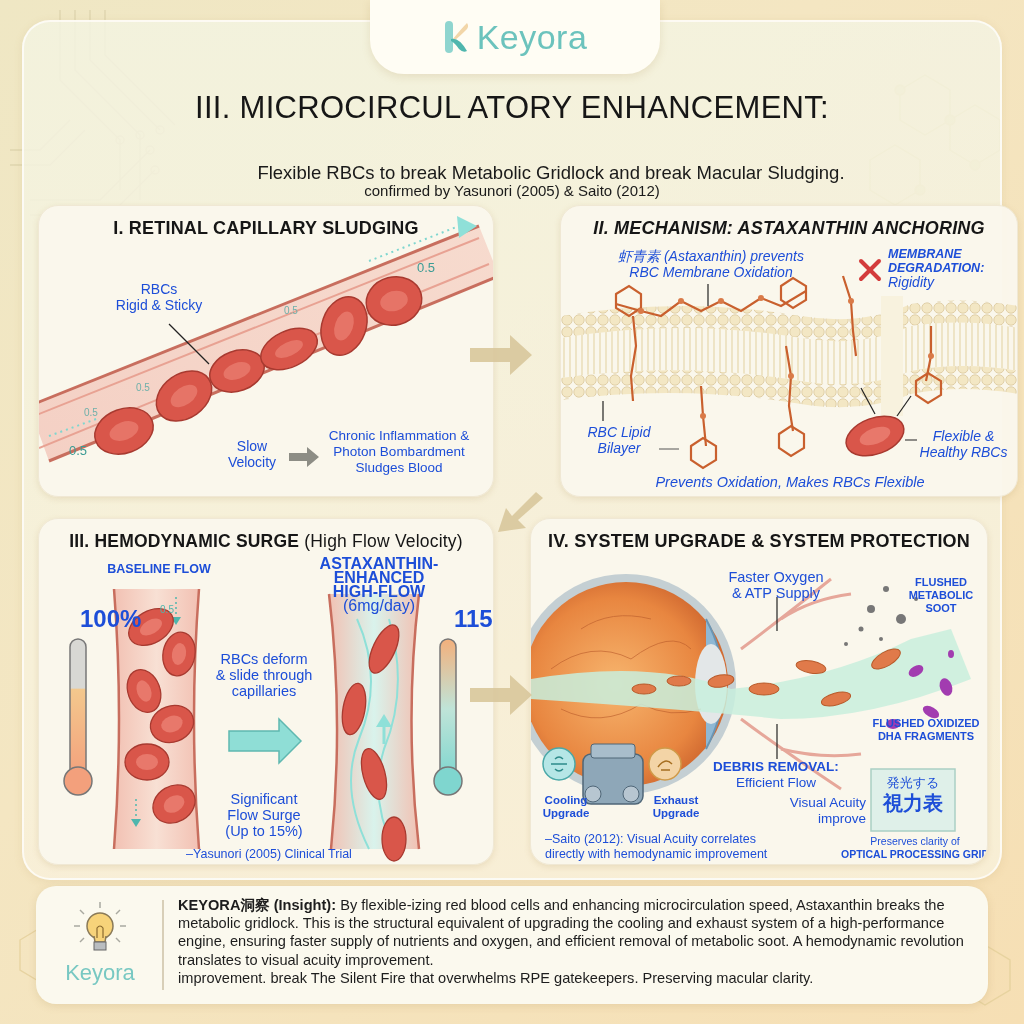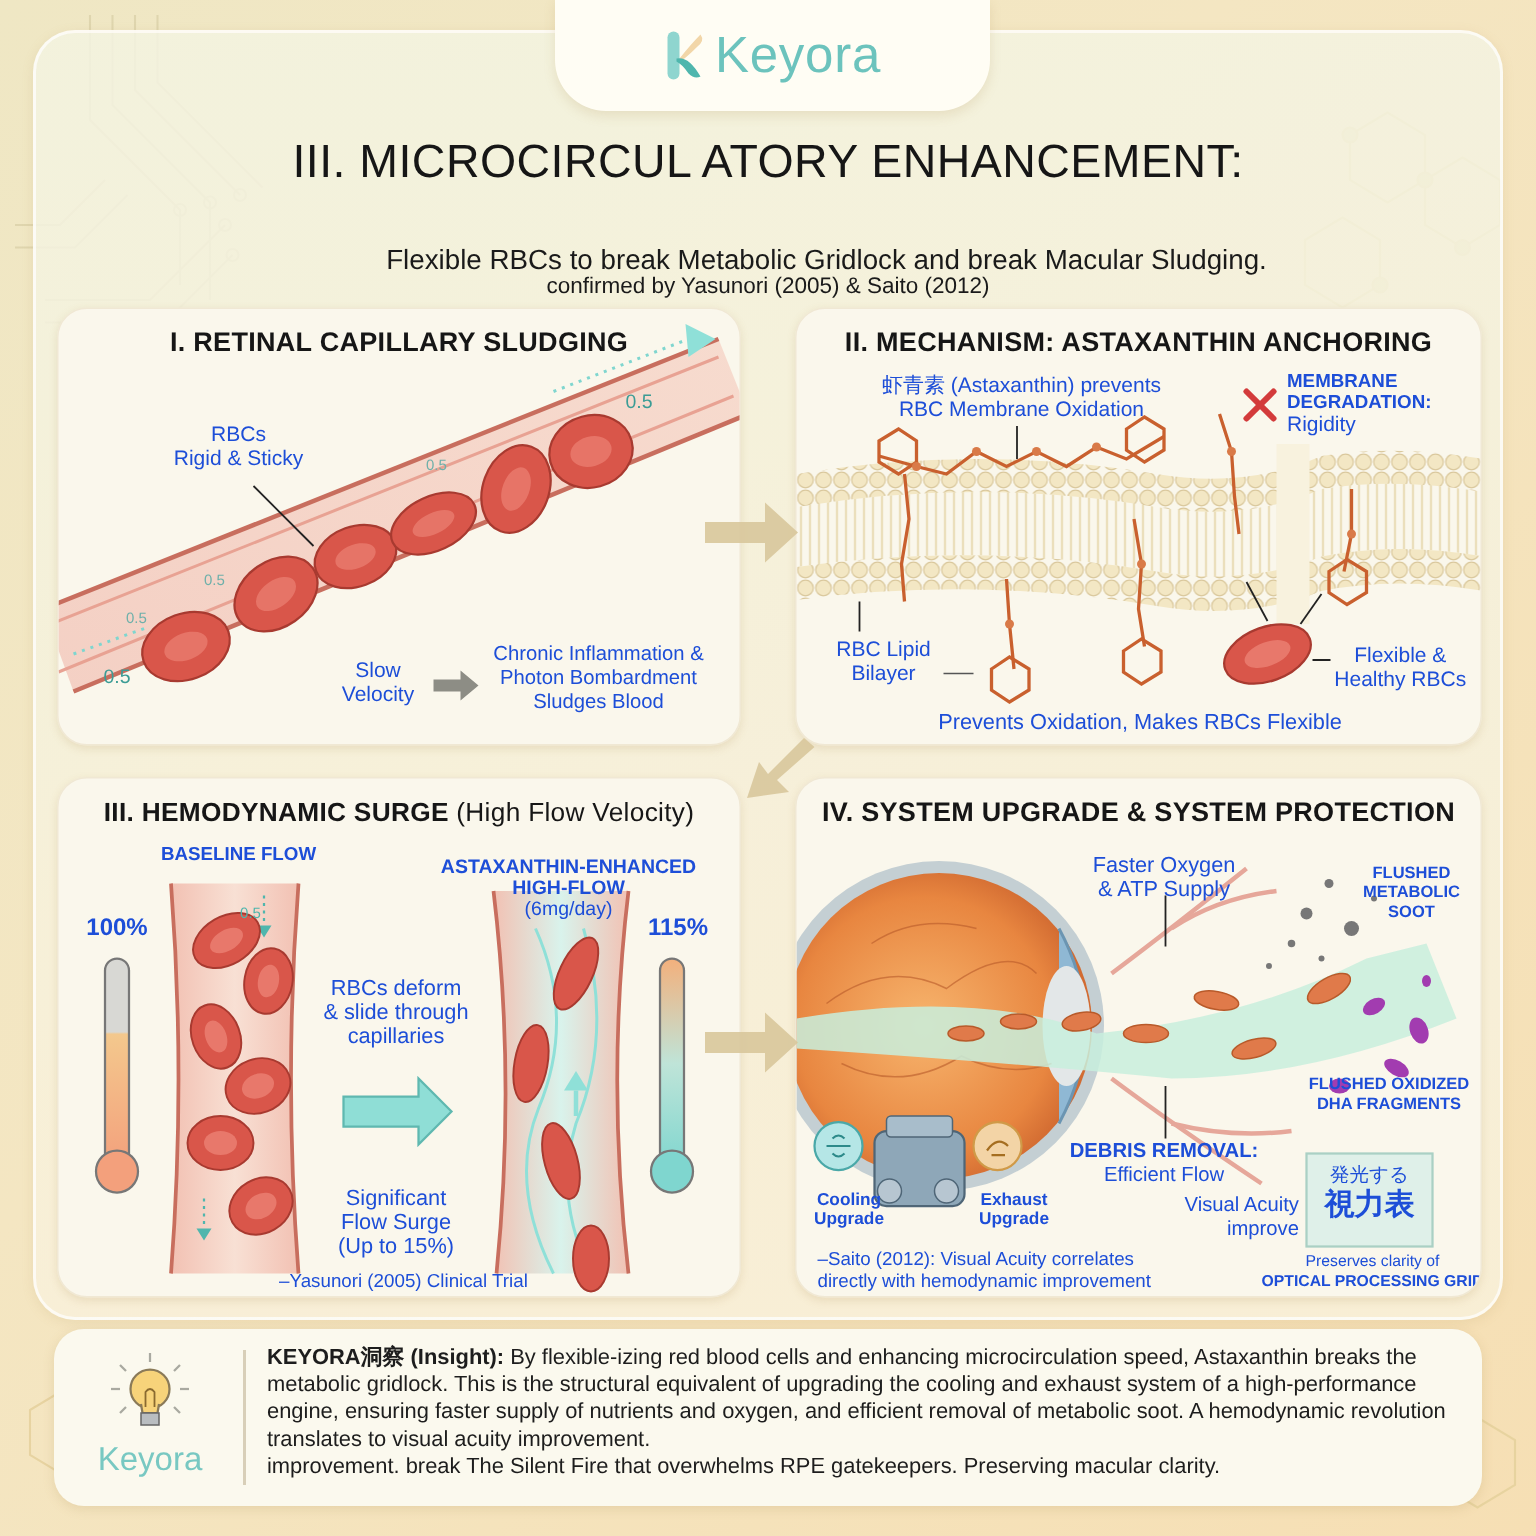--- a/index.html
+++ b/index.html
@@ -33,30 +33,30 @@
   .subtitle { position: absolute; left: 0; width: 1024px; top: 162px; text-align: center; font-size: 18.5px; color: #1a1a1a; margin-left: 39px; }
   .subtitle2 { position: absolute; left: 0; width: 1024px; top: 182px; text-align: center; font-size: 15px; color: #1a1a1a; }
 
   .panel {
     position: absolute; background: rgba(250,247,236,0.96);
     border-radius: 20px; border: 1.5px solid #f0e8d4;
     box-shadow: 0 2px 6px rgba(170,140,80,0.18);
     overflow: hidden;
   }
   .p1 { left: 38px; top: 205px; width: 456px; height: 292px; }
-  .p2 { left: 530px; top: 205px; width: 458px; height: 292px; }
+  .p2 { left: 560px; top: 205px; width: 458px; height: 292px; font-style: italic; }
   .p3 { left: 38px; top: 518px; width: 456px; height: 347px; }
   .p4 { left: 530px; top: 518px; width: 458px; height: 347px; }
   .panel-title { position: absolute; top: 12px; left: 0; width: 100%; text-align: center; font-weight: 700; font-size: 18px; color: #161616; letter-spacing: 0.2px; }
   .panel-title .light { font-weight: 400; }
   .lbl { position: absolute; text-align: center; font-size: 14px; line-height: 16px; color: #1d4ed8; }
   .lbl.small { font-size: 12px; line-height: 14px; }
   .lbl.bold { font-weight: 700; }
   .lbl.left { text-align: left; }
-  .lbl.big { font-size: 16px; font-weight: 700; }
+  .lbl.big { font-size: 24px; font-weight: 700; margin-left: 27px; }
   svg.fill { position: absolute; left: 0; top: 0; }
 
   .arrow { position: absolute; }
 
   .insight {
     position: absolute; left: 36px; top: 886px; width: 952px; height: 118px;
     background: #fbf9ee; border-radius: 20px;
     box-shadow: 0 2px 8px rgba(170,140,80,0.2);
   }
   .insight-logo { position: absolute; left: 14px; top: 14px; width: 100px; height: 96px; }
@@ -320,21 +320,21 @@
 
     <rect x="31" y="120" width="16" height="140" rx="8" fill="url(#therm1)" stroke="#777" stroke-width="1.5"></rect>
     <circle cx="39" cy="262" r="14" fill="#f3a07c" stroke="#777" stroke-width="1.5"></circle>
     <rect x="401" y="120" width="16" height="140" rx="8" fill="url(#therm2)" stroke="#777" stroke-width="1.5"></rect>
     <circle cx="409" cy="262" r="14" fill="#7fd6cf" stroke="#777" stroke-width="1.5"></circle>
   </svg>
   <div class="panel-title" style="font-size:17.5px;">
     <span>III. HEMODYNAMIC SURGE</span><span class="light"> (High Flow Velocity)</span>
   </div>
   <div class="lbl bold" style="left:50px;top:42px;width:140px;font-size:12.5px;">BASELINE FLOW</div>
-  <div class="lbl bold" style="left:240px;top:52px;width:200px;font-size:13px;line-height:14px;">
+  <div class="lbl bold" style="left:240px;top:38px;width:200px;font-size:16px;line-height:14px;">
     <div>ASTAXANTHIN-ENHANCED</div>
     <div>HIGH-FLOW</div>
     <div style="font-weight:400;">(6mg/day)</div>
   </div>
   <div class="lbl big" style="left:14px;top:92px;width:50px;">100%</div>
   <div class="lbl big" style="left:388px;top:92px;width:50px;">115%</div>
   <div class="lbl small" style="left:118px;top:84px;width:20px;color:#4fb6ad;font-size:10px;">0.5</div>
   <div class="lbl" style="left:170px;top:132px;width:110px;font-size:14.5px;">
     <div>RBCs deform</div>
     <div>&amp; slide through</div>

